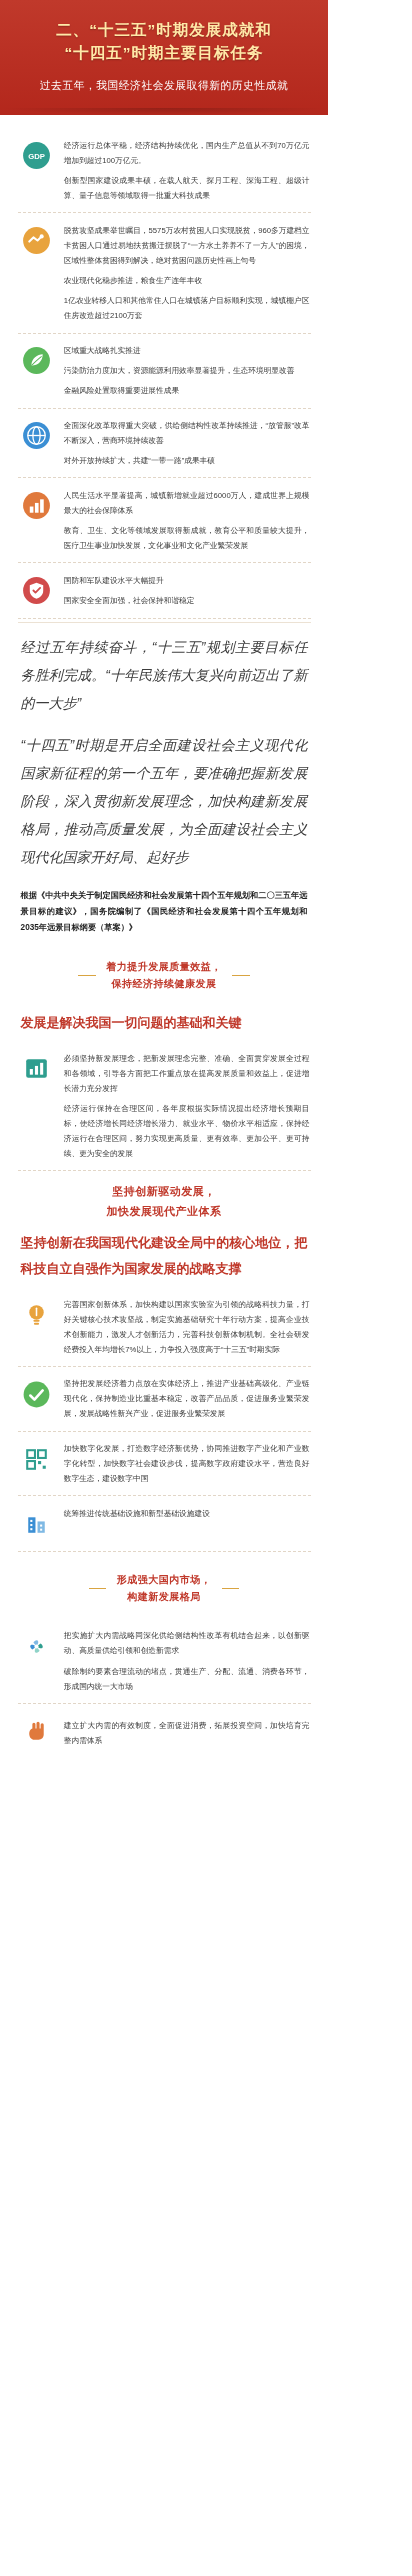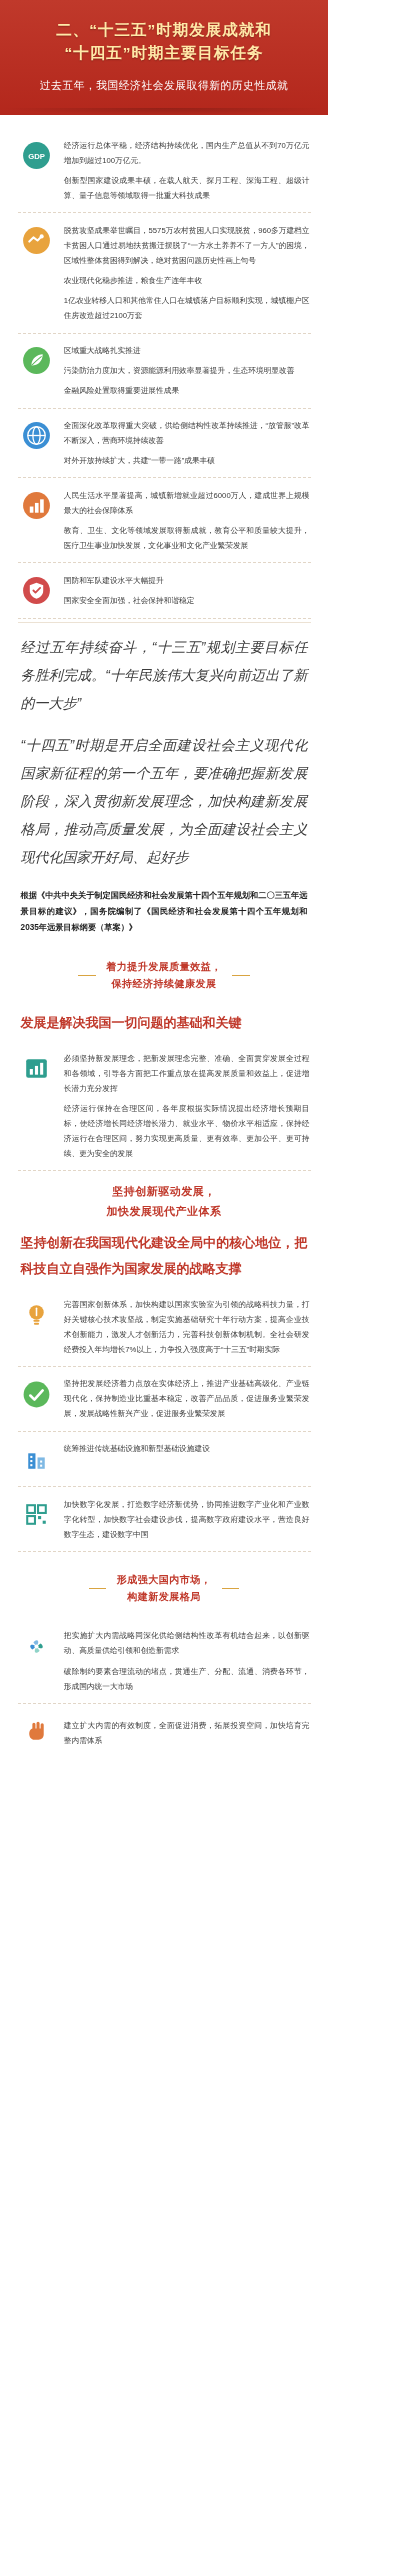--- a/index.html
+++ b/index.html
@@ -315,49 +315,49 @@
         </svg>
       </div>
       <div class="item-text">
         <div>坚持把发展经济着力点放在实体经济上，推进产业基础高级化、产业链现代化，保持制造业比重基本稳定，改善产品品质，促进服务业繁荣发展，发展战略性新兴产业，促进服务业繁荣发展</div>
       </div>
     </div>
 
     <div class="item">
       <div class="icon-wrap">
         <svg width="33" height="33" viewBox="0 0 64 64">
+          <rect x="14" y="14" width="15" height="15" fill="none" stroke="#2f9e8f" stroke-width="4"></rect>
+          <rect x="35" y="14" width="15" height="15" fill="none" stroke="#2f9e8f" stroke-width="4"></rect>
+          <rect x="14" y="35" width="15" height="15" fill="none" stroke="#2f9e8f" stroke-width="4"></rect>
+          <rect x="35" y="35" width="6" height="6" fill="#2f9e8f"></rect>
+          <rect x="44" y="44" width="6" height="6" fill="#2f9e8f"></rect>
+        </svg>
+      </div>
+      <div class="item-text">
+        <div>加快数字化发展，打造数字经济新优势，协同推进数字产业化和产业数字化转型，加快数字社会建设步伐，提高数字政府建设水平，营造良好数字生态，建设数字中国</div>
+      </div>
+    </div>
+
+    <div class="item">
+      <div class="icon-wrap">
+        <svg width="33" height="33" viewBox="0 0 64 64">
           <rect x="16" y="20" width="14" height="30" fill="#3b8fd4"></rect>
           <rect x="34" y="28" width="14" height="22" fill="#7fb9e4"></rect>
           <rect x="20" y="25" width="4" height="4" fill="#ffffff"></rect>
           <rect x="20" y="33" width="4" height="4" fill="#ffffff"></rect>
           <rect x="20" y="41" width="4" height="4" fill="#ffffff"></rect>
           <rect x="39" y="34" width="4" height="4" fill="#ffffff"></rect>
           <rect x="39" y="42" width="4" height="4" fill="#ffffff"></rect>
         </svg>
       </div>
       <div class="item-text">
         <div>统筹推进传统基础设施和新型基础设施建设</div>
       </div>
     </div>
 
-    <div class="item">
-      <div class="icon-wrap">
-        <svg width="33" height="33" viewBox="0 0 64 64">
-          <rect x="14" y="14" width="15" height="15" fill="none" stroke="#2f9e8f" stroke-width="4"></rect>
-          <rect x="35" y="14" width="15" height="15" fill="none" stroke="#2f9e8f" stroke-width="4"></rect>
-          <rect x="14" y="35" width="15" height="15" fill="none" stroke="#2f9e8f" stroke-width="4"></rect>
-          <rect x="35" y="35" width="6" height="6" fill="#2f9e8f"></rect>
-          <rect x="44" y="44" width="6" height="6" fill="#2f9e8f"></rect>
-        </svg>
-      </div>
-      <div class="item-text">
-        <div>加快数字化发展，打造数字经济新优势，协同推进数字产业化和产业数字化转型，加快数字社会建设步伐，提高数字政府建设水平，营造良好数字生态，建设数字中国</div>
-      </div>
-    </div>
-
     <div class="ribbon">
       <div class="ribbon-inner">
         <div>形成强大国内市场，</div>
         <div>构建新发展格局</div>
       </div>
     </div>
 
     <div class="item">
       <div class="icon-wrap">
         <svg width="33" height="33" viewBox="0 0 64 64">

